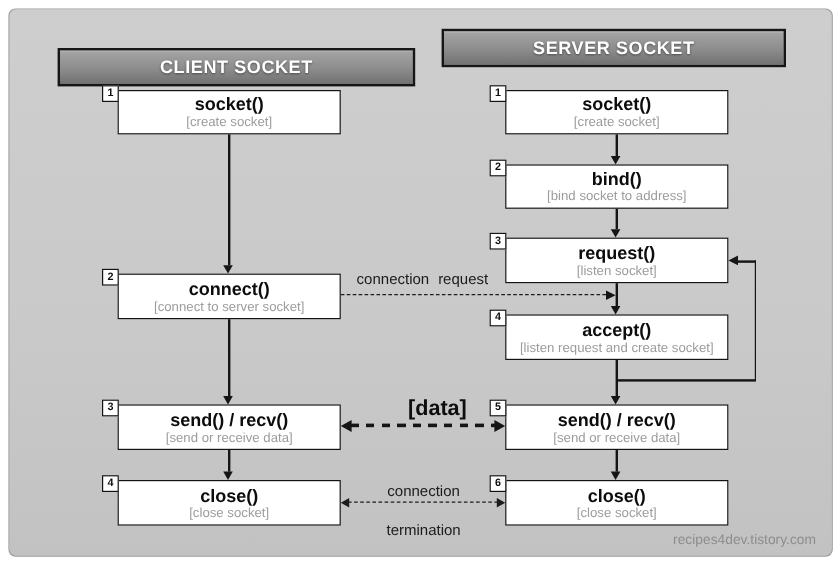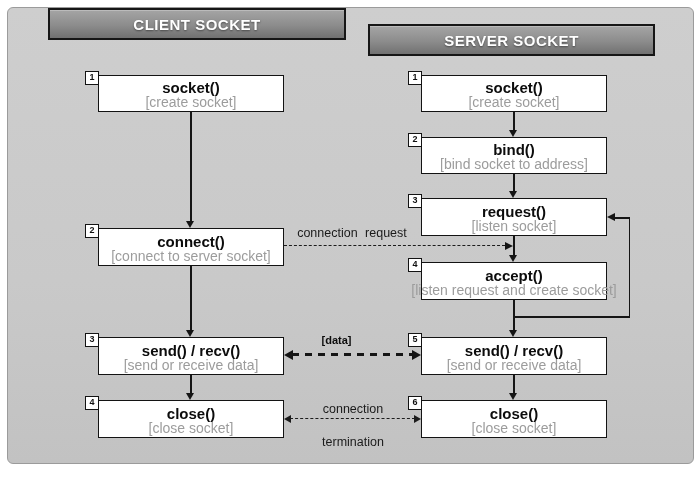--- a/index.html
+++ b/index.html
@@ -15,31 +15,31 @@
 
   .hdr {
     position:absolute; height:32px;
     border:2px solid #161616;
     background:linear-gradient(180deg,#a5a5a5 0%,#8c8c8c 55%,#717171 100%);
     box-shadow: inset 0 1px 0 rgba(255,255,255,0.25);
     color:#ffffff; font-weight:bold; font-size:15px; letter-spacing:0.5px;
     display:flex; align-items:center; justify-content:center;
     text-shadow:0 1px 2px rgba(0,0,0,0.45);
   }
-  .hdr-client { left:48px; top:8px; width:298px; }
+  .hdr-client { left:48px; top:40px; width:298px; }
   .hdr-server { left:368px; top:24px; width:287px; }
 
   .fbox {
     position:absolute; width:186px; background:#ffffff;
     border:1.5px solid #131313;
     display:flex; flex-direction:column; align-items:center; justify-content:center;
     padding-top:1px;
   }
   .fbox .ftitle { font-weight:bold; font-size:15px; line-height:16px; color:#0c0c0c; white-space:nowrap; }
-  .fbox .fsub   { font-size:14px; line-height:12px; color:#9c9c9c; white-space:nowrap;text-align:center; }
+  .fbox .fsub   { font-size:11px; line-height:12px; color:#9c9c9c; white-space:nowrap;text-align:center; }
 
   .badge {
     position:absolute; left:-14px; top:-5px; width:14px; height:14px;
     background:#ffffff; border:1.5px solid #131313;
     font-weight:bold; font-size:9px; line-height:11px; text-align:center; color:#111;
   }
 
   .col-c { left:98px; }
   .col-s { left:421px; }
 
@@ -67,21 +67,21 @@
   .ah-right-sm { position:absolute; width:0; height:0;
     border-top:4px solid transparent; border-bottom:4px solid transparent;
     border-left:7px solid #1c1c1c; }
 
   .dash-thin { position:absolute; height:0; border-top:1.5px dashed #1c1c1c; }
   .dash-thick { position:absolute; height:3px;
     background:repeating-linear-gradient(90deg,#151515 0 7px,transparent 7px 13px); }
 
   .lbl { position:absolute; text-align:center; color:#1b1b1b; font-size:12.5px; line-height:13px; white-space:nowrap; }
   .lbl-request { left:287px; top:227px; width:130px; word-spacing:4px; }
-  .lbl-data { left:284px; top:334px; width:105px; font-weight:bold; font-size:11px; color:#0d0d0d; }
+  .lbl-data { left:312px; top:334px; width:105px; font-weight:bold; font-size:18px; color:#0d0d0d; }
   .lbl-term-1 { left:290px; top:403px; width:126px; }
   .lbl-term-2 { left:290px; top:436px; width:126px; }
 
   .watermark { position:absolute; right:20px; top:444px; font-size:11.5px; color:#8d8d8d; }
 </style>
 </head>
 <body>
 
 <div class="stage">
   <div class="panel"></div>
@@ -176,13 +176,14 @@
   <div class="ah-left-lg" style="left:284px;top:349.5px;"></div>
   <div class="ah-right-lg" style="left:412px;top:349.5px;"></div>
   <div class="lbl lbl-data">[data]</div>
 
   <div class="dash-thin" style="left:290px;top:418px;width:125px;"></div>
   <div class="ah-left-sm" style="left:284px;top:415px;"></div>
   <div class="ah-right-sm" style="left:414px;top:415px;"></div>
   <div class="lbl lbl-term-1">connection</div>
   <div class="lbl lbl-term-2">termination</div>
 
+  <div class="watermark">recipes4dev.tistory.com</div>
 </div>
 
 </body></html>

